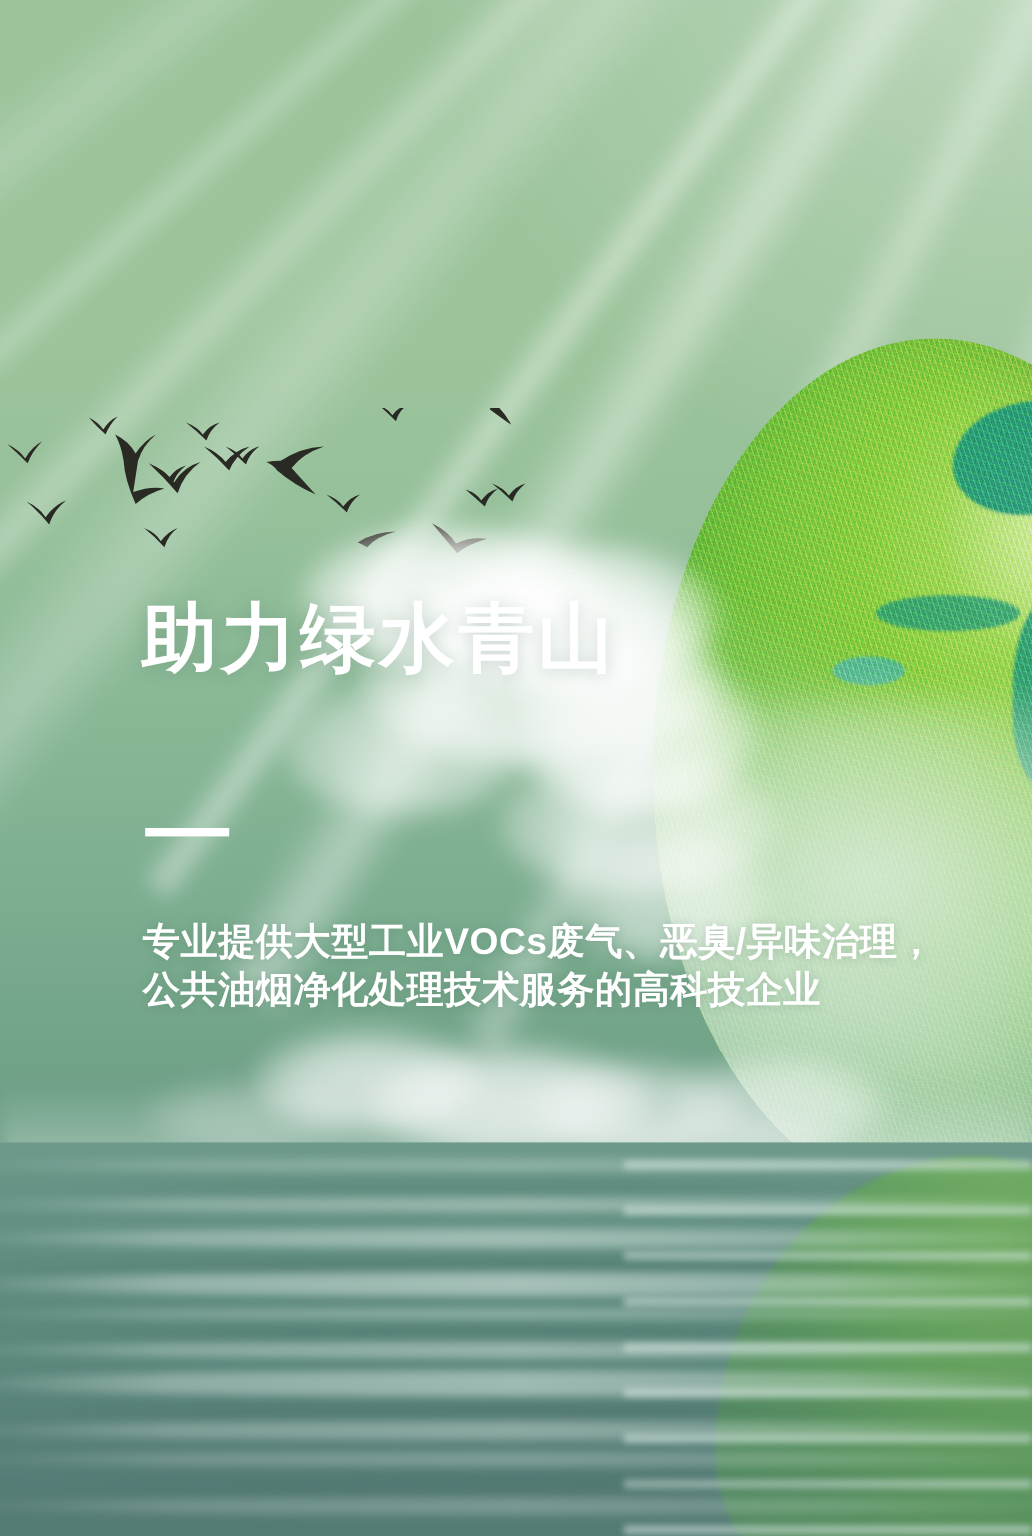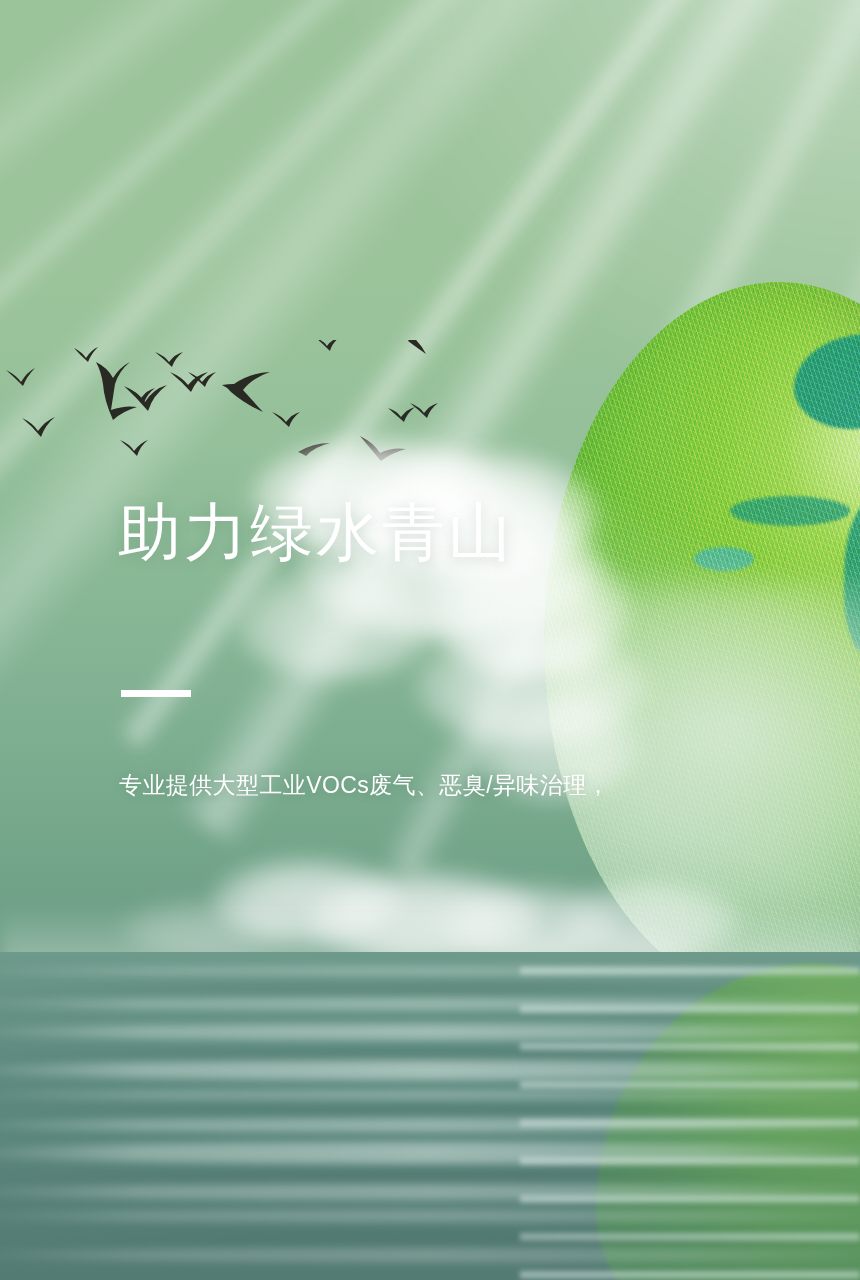--- a/index.html
+++ b/index.html
@@ -200,21 +200,21 @@
   
   .headline {
     position: absolute;
     left: 118px;
     top: 492px;
     z-index: 30;
   }
   .headline .line {
     color: #ffffff;
     font-size: 63px;
-    font-weight: normal;
+    font-weight: bold;
     letter-spacing: 3px;
     line-height: 80px;
     white-space: nowrap;
     text-shadow: 0 2px 14px rgba(70,110,90,0.28);
   }
   .divider {
     position: absolute;
     left: 121px;
     top: 690px;
     width: 70px;
@@ -223,22 +223,22 @@
     z-index: 30;
   }
   .subtitle {
     position: absolute;
     left: 119px;
     top: 765px;
     z-index: 30;
   }
   .subtitle .sline {
     color: #ffffff;
-    font-size: 23px;
-    font-weight: normal;
+    font-size: 31px;
+    font-weight: bold;
     letter-spacing: 0.4px;
     line-height: 40px;
     white-space: nowrap;
     text-shadow: 0 1px 8px rgba(70,110,90,0.30);
   }
 </style>
 </head>
 <body>
 
 <div class="poster">
@@ -345,15 +345,16 @@
   </div>
 
   <div class="headline">
     <div class="line">助力绿水青山</div>
   </div>
 
   <div class="divider"></div>
 
   <div class="subtitle">
     <div class="sline">专业提供大型工业VOCs废气、恶臭/异味治理，</div>
+    <div class="sline">公共油烟净化处理技术服务的高科技企业</div>
   </div>
 
 </div>
 
 </body></html>

